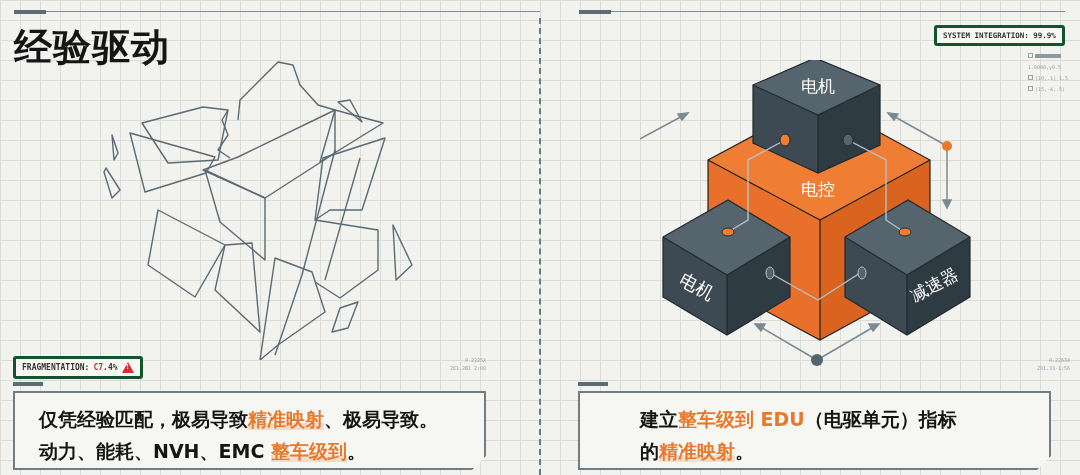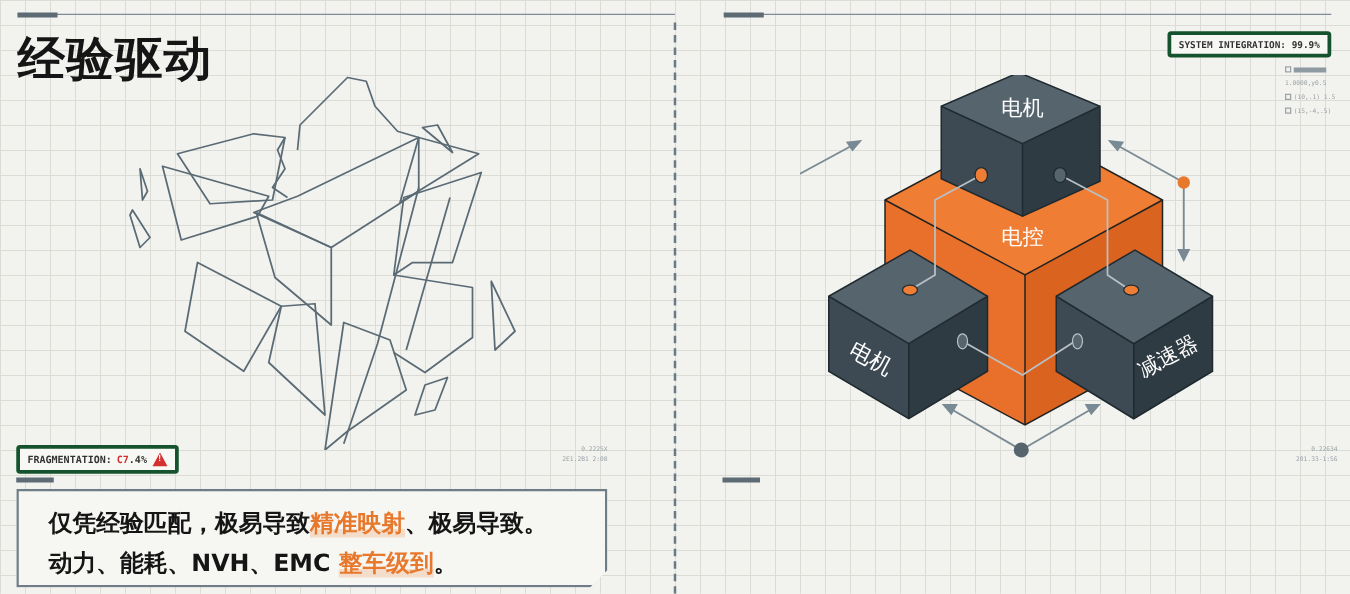--- a/index.html
+++ b/index.html
@@ -201,13 +201,17 @@
     <text x="54" y="232" text-anchor="middle" fill="#fff" font-size="18" font-family="DejaVu Sans, sans-serif" transform="rotate(28 54 232)">电机</text>
     <text x="297" y="230" text-anchor="middle" fill="#fff" font-size="17" font-family="DejaVu Sans, sans-serif" transform="rotate(-28 297 230)">减速器</text>
   </svg>
 
   <div class="meta" style="right:10px;top:356px;">
     <div>0.22634</div>
     <div>201.33-1:56</div>
   </div>
 
   <div class="box-accent" style="left:38px;top:382px;"></div>
+  <div class="textbox" style="left:38px;top:391px;width:473px;height:79px;padding:10px 0 0 60px;">
+    <div class="line"><span>建立</span><span class="hl" style="background:none">整车级到 EDU</span><span>（电驱单元）指标</span></div>
+    <div class="line"><span>的</span><span class="hl">精准映射</span><span>。</span></div>
+  </div>
 </div>
 
 </body></html>

